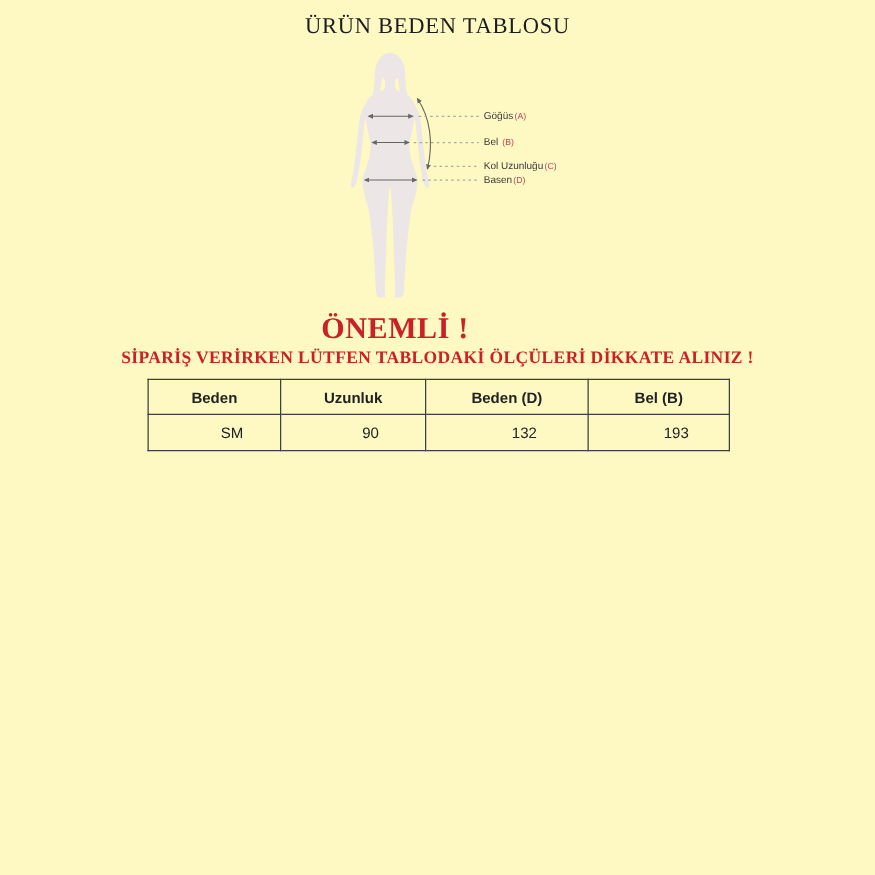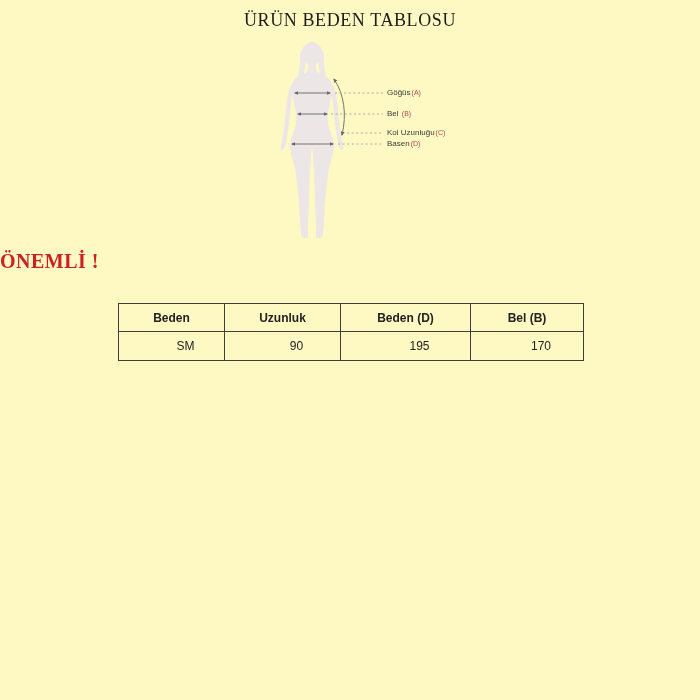--- a/index.html
+++ b/index.html
@@ -15,23 +15,23 @@
   }
 
   .diagram{position:absolute;left:250px;top:40px;width:240px;height:205px;}
   .m-label{
     position:absolute;left:137px;height:10px;line-height:10px;
     font-size:8px;color:#3a3a3a;white-space:nowrap;
   }
   .m-label .code{color:#b5485a;font-size:7px;margin-left:1px;}
 
   .important{
-    position:absolute;top:250px;left:0;width:632px;text-align:left;
+    position:absolute;top:250px;left:0;width:632px;text-align:center;
     font-family:"Liberation Serif",serif;
-    font-size:20px;font-weight:bold;color:#cb2026;letter-spacing:.5px;
+    font-size:24px;font-weight:bold;color:#cb2026;letter-spacing:.5px;
   }
   .warning{
     position:absolute;top:279px;left:0;width:700px;text-align:center;
     font-family:"Liberation Serif",serif;
     font-size:14px;font-weight:bold;color:#cb2026;letter-spacing:.3px;
   }
 
   table.size{
     position:absolute;left:118px;top:303px;width:465px;
     border-collapse:collapse;table-layout:fixed;
@@ -88,39 +88,40 @@
       </g>
     </svg>
 
     <div class="m-label" style="top:48px"><span>Göğüs</span><span class="code">(A)</span></div>
     <div class="m-label" style="top:69px"><span>Bel </span><span class="code">(B)</span></div>
     <div class="m-label" style="top:88px"><span>Kol Uzunluğu</span><span class="code">(C)</span></div>
     <div class="m-label" style="top:99px"><span>Basen</span><span class="code">(D)</span></div>
   </div>
 
   <div class="important">ÖNEMLİ !</div>
+  <div class="warning">SİPARİŞ VERİRKEN LÜTFEN TABLODAKİ ÖLÇÜLERİ DİKKATE ALINIZ !</div>
 
   <table class="size">
     <colgroup>
         <col class="c1">
         <col class="c2">
         <col class="c3">
         <col class="c4">
       </colgroup>
     <thead>
       <tr>
         <th>Beden</th>
         <th>Uzunluk</th>
         <th>Beden (D)</th>
         <th>Bel (B)</th>
       </tr>
     </thead>
     <tbody>
       <tr>
         <td>SM</td>
         <td>90</td>
-        <td>195</td>
-        <td>170</td>
+        <td>132</td>
+        <td>193</td>
       </tr>
     </tbody>
   </table>
 
 </div>
 
 </body></html>

